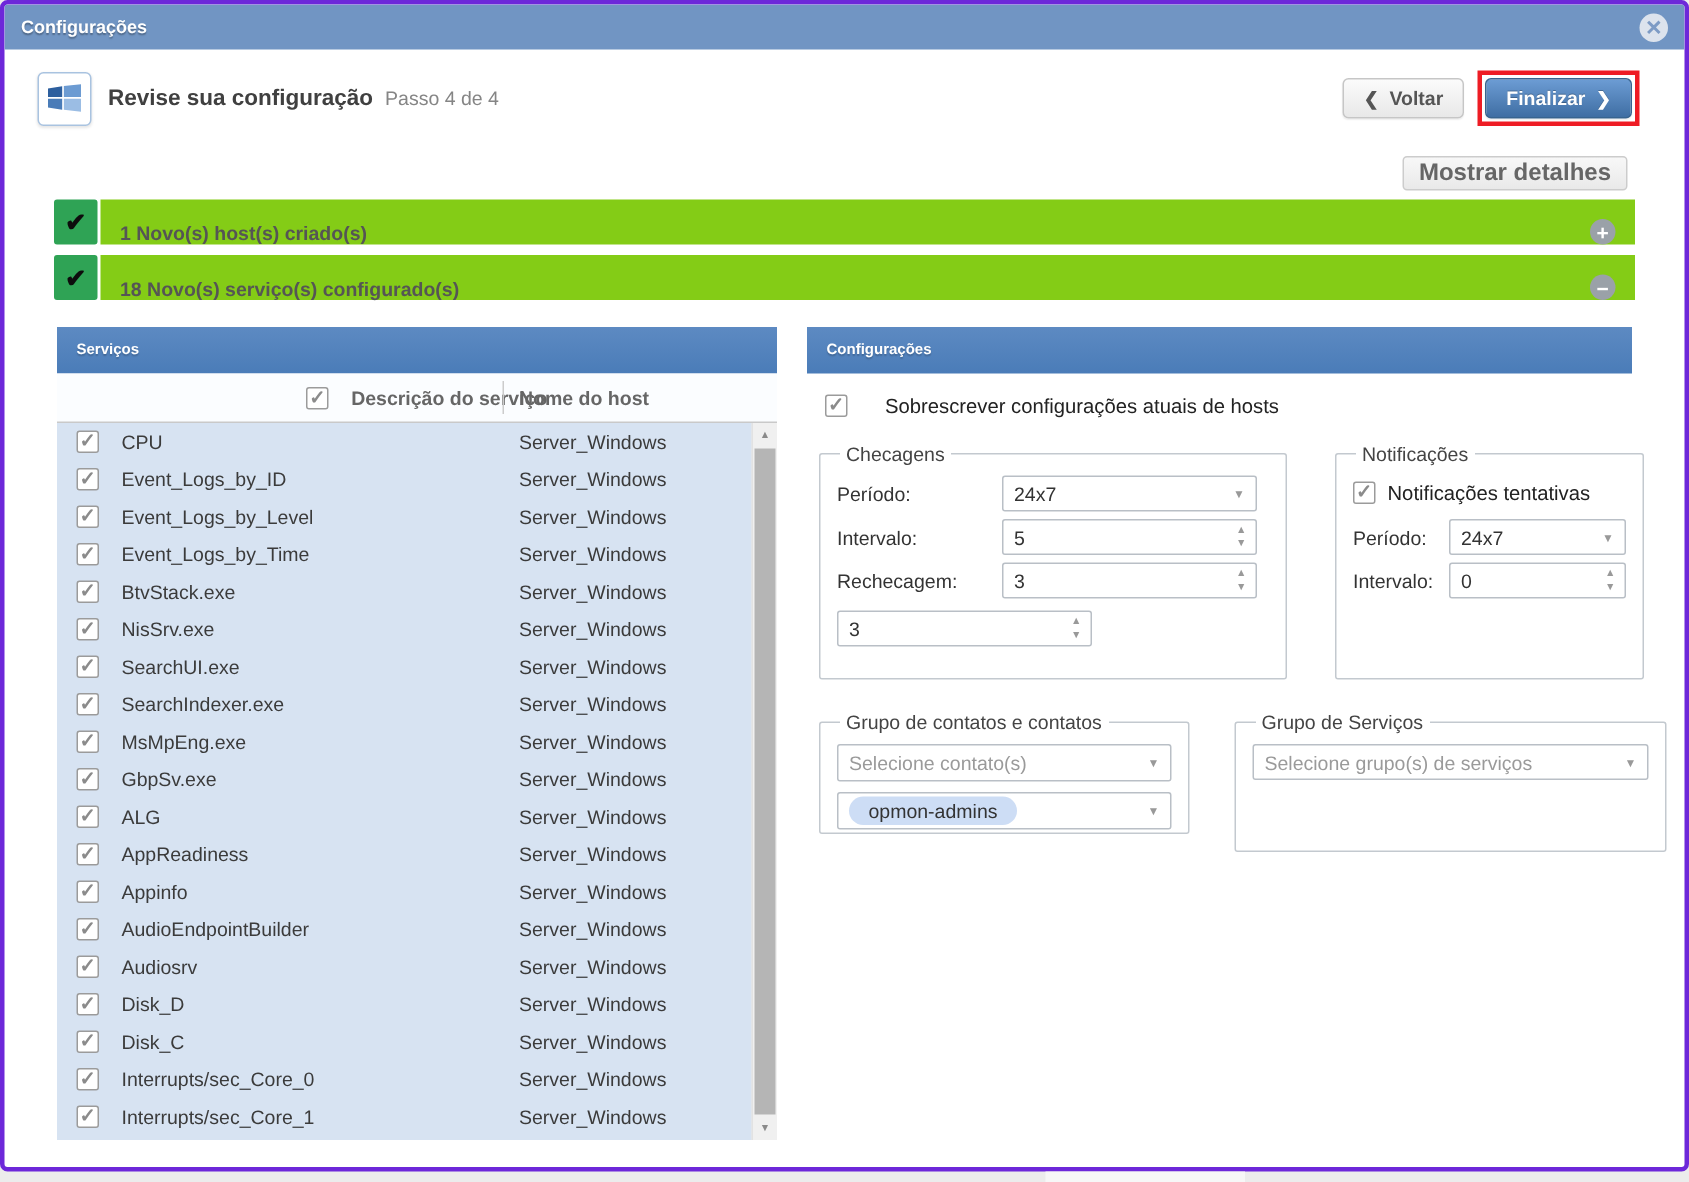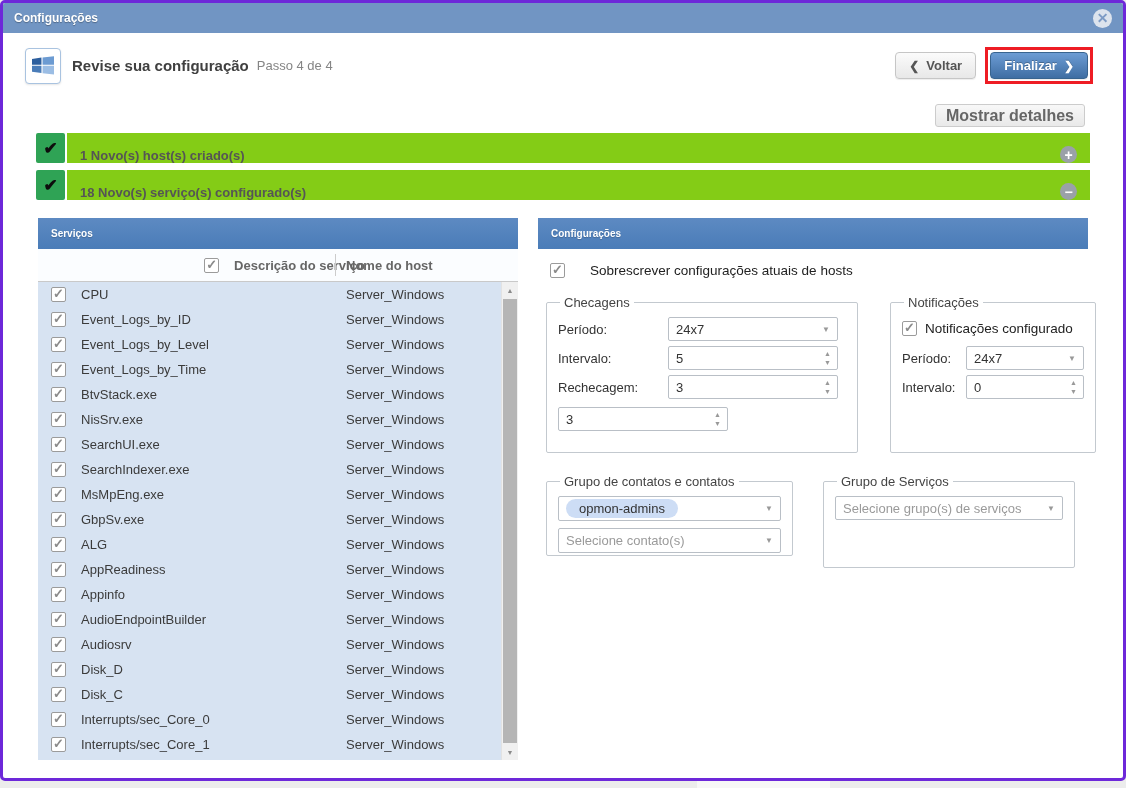--- a/index.html
+++ b/index.html
@@ -98,21 +98,21 @@
   .sb-thumb { position:absolute; top:17px; bottom:17px; left:1px; right:1px; background:#b5b5b5; cursor:grab; }
   
   .cfg-panel { position:absolute; left:535px; top:215px; width:550px; }
   .cfg-body { position:relative; height:372px; }
   .overwrite-row { position:absolute; left:12px; top:14px; display:flex; align-items:center; gap:25px; font-size:13.5px; color:#222; }
   fieldset { position:absolute; border:1px solid #c3c9cf; border-radius:2px; margin:0; padding:7px 11px 24px; background:#fff; }
   legend { font-size:13px; color:#444; padding:0 4px; margin-left:2px; }
   .fs-checks   { left:8px;   top:46px;  width:312px; height:158px; }
   .fs-notif    { left:340px; top:46px;  width:198px; height:158px;margin-left:12px; }
   .fs-contacts { left:8px;   top:225px; width:247px; height:82px; }
-  .fs-svcgrp   { left:285px; top:225px; width:252px; height:94px; }
+  .fs-svcgrp   { left:285px; top:225px; width:288px; height:94px; }
   .frow { display:flex; align-items:center; margin-bottom:5px; }
   .frow label { width:110px; font-size:13px; color:#333; }
   .frow.multi label { line-height:1.3; }
   .fs-notif .frow label { width:64px; }
   .control {
     height:24px; border:1px solid #b9bfc6; border-radius:2px; background:#fff;
     display:flex; align-items:center; padding:0 7px; font-size:13px; color:#333; position:relative;
   }
   .control.w170 { width:170px; }
   .control.w118 { width:118px; }
@@ -329,43 +329,43 @@
           <span class="control spin w170">
             <span>3</span>
           </span>
         </div>
       </fieldset>
 
       <fieldset class="fs-notif">
         <legend>Notificações</legend>
         <div class="cb-inline-row">
           <span class="cb checked"></span>
-          <span>Notificações configurado</span>
+          <span>Notificações tentativas</span>
         </div>
         <div class="frow">
           <label>Período:</label>
           <span class="control select w118">
             <span>24x7</span>
           </span>
         </div>
         <div class="frow">
           <label>Intervalo:</label>
           <span class="control spin w118">
             <span>0</span>
           </span>
         </div>
       </fieldset>
 
       <fieldset class="fs-contacts">
         <legend>Grupo de contatos e contatos</legend>
         <span class="control select wfull">
-          <span class="pill">opmon-admins</span>
+          <span class="placeholder">Selecione contato(s)</span>
         </span>
         <span class="control select wfull">
-          <span class="placeholder">Selecione contato(s)</span>
+          <span class="pill">opmon-admins</span>
         </span>
       </fieldset>
 
       <fieldset class="fs-svcgrp">
         <legend>Grupo de Serviços</legend>
         <span class="control select wfull">
           <span class="placeholder">Selecione grupo(s) de serviços</span>
         </span>
       </fieldset>
 

